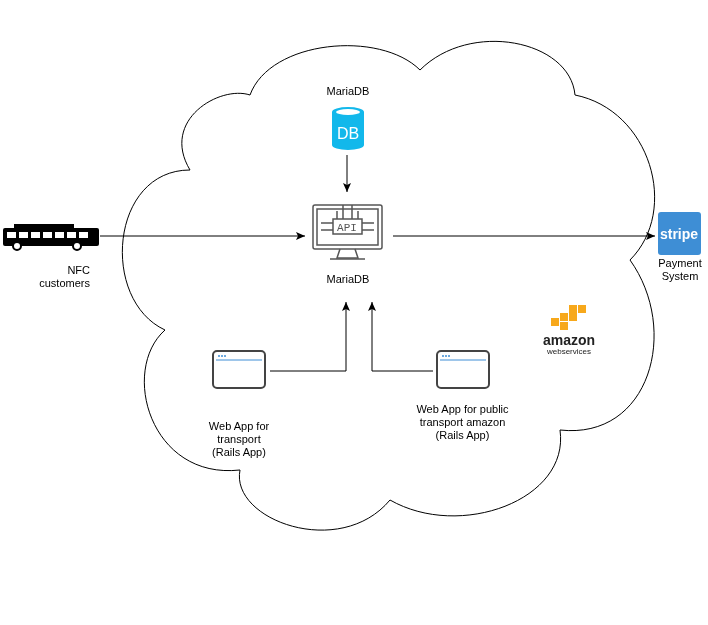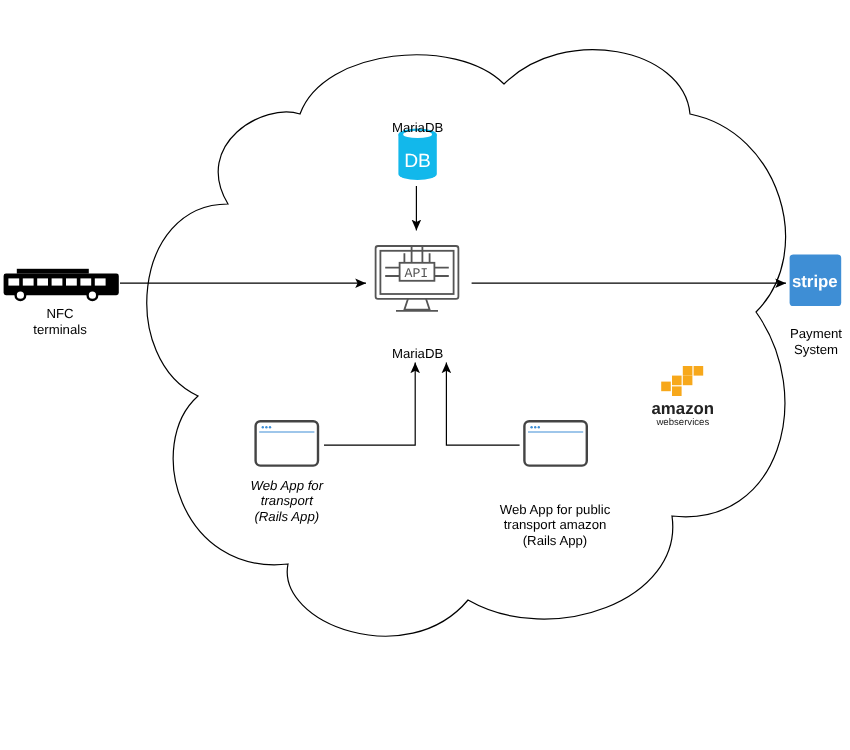--- a/index.html
+++ b/index.html
@@ -1,18 +1,18 @@
 <!DOCTYPE html>
 <html><head>
 <meta charset="utf-8">
 <style>
   html,body{margin:0;padding:0;background:#fff;}
   body{width:708px;height:625px;position:relative;overflow:hidden;font-family:"Liberation Sans",sans-serif;}
   svg{position:absolute;left:0;top:0;}
-  .lbl{position:absolute;font-size:11px;color:#000;text-align:center;line-height:13px;margin-top:16px;}
+  .lbl{position:absolute;font-size:11px;color:#000;text-align:center;line-height:13px;}
 </style>
 </head>
 <body>
 
 <svg width="708" height="625">
   <defs>
     <marker id="arr" markerWidth="10" markerHeight="10" refX="9" refY="5" orient="auto">
       <path d="M0,1 L9,5 L0,9 L2,5 Z" fill="#000"></path>
     </marker>
   </defs>
@@ -86,29 +86,29 @@
     <rect x="437" y="351" width="52" height="37" rx="4" fill="#fff" stroke="#444" stroke-width="2"></rect>
     <line x1="440" y1="360" x2="486" y2="360" stroke="#3E8ED5" stroke-width="1"></line>
     <circle cx="443" cy="356" r="1" fill="#3E8ED5"></circle>
       <circle cx="446" cy="356" r="1" fill="#3E8ED5"></circle>
       <circle cx="449" cy="356" r="1" fill="#3E8ED5"></circle>
   </g>
 </svg>
 
 <div class="lbl" style="left:308px;top:85px;width:80px;">MariaDB</div>
 <div class="lbl" style="left:308px;top:273px;width:80px;">MariaDB</div>
-<div class="lbl" style="left:10px;top:240px;width:80px;">
+<div class="lbl" style="left:10px;top:264px;width:80px;text-align:right;">
   <div>NFC</div>
-  <div>terminals</div>
+  <div>customers</div>
 </div>
 <div class="lbl" style="left:645px;top:257px;width:70px;">
   <div>Payment</div>
   <div>System</div>
 </div>
-<div class="lbl" style="left:184px;top:383px;width:110px;font-style:italic;">
+<div class="lbl" style="left:184px;top:420px;width:110px;">
   <div>Web App for</div>
   <div>transport</div>
   <div>(Rails App)</div>
 </div>
 <div class="lbl" style="left:400px;top:403px;width:125px;">
   <div>Web App for public</div>
   <div>transport amazon</div>
   <div>(Rails App)</div>
 </div>
 

